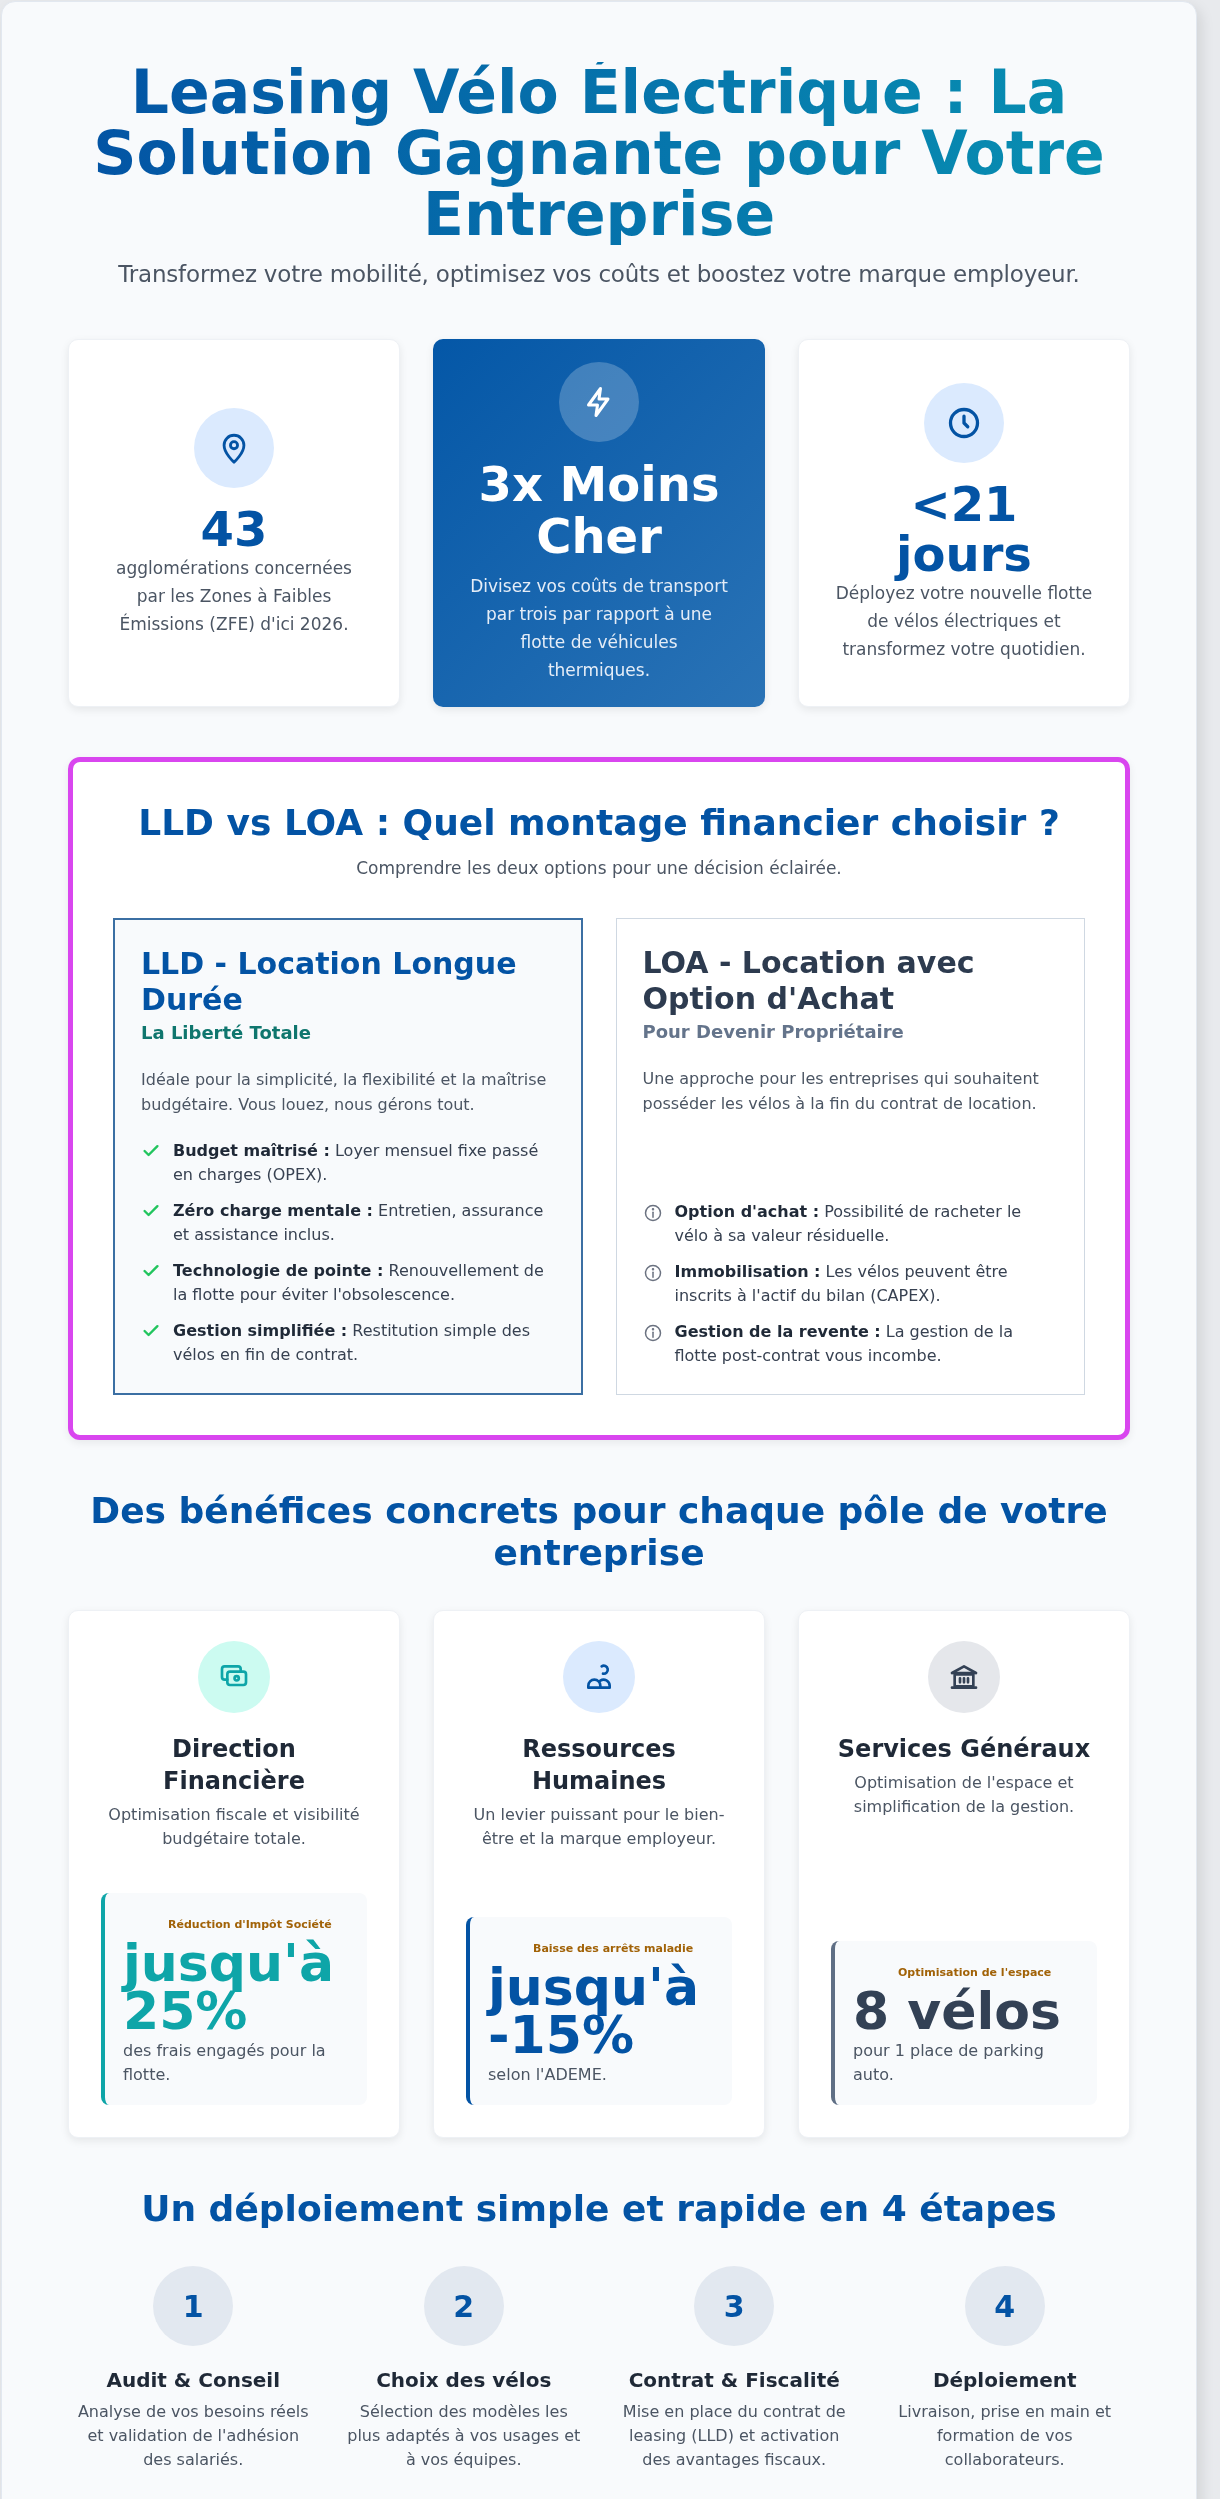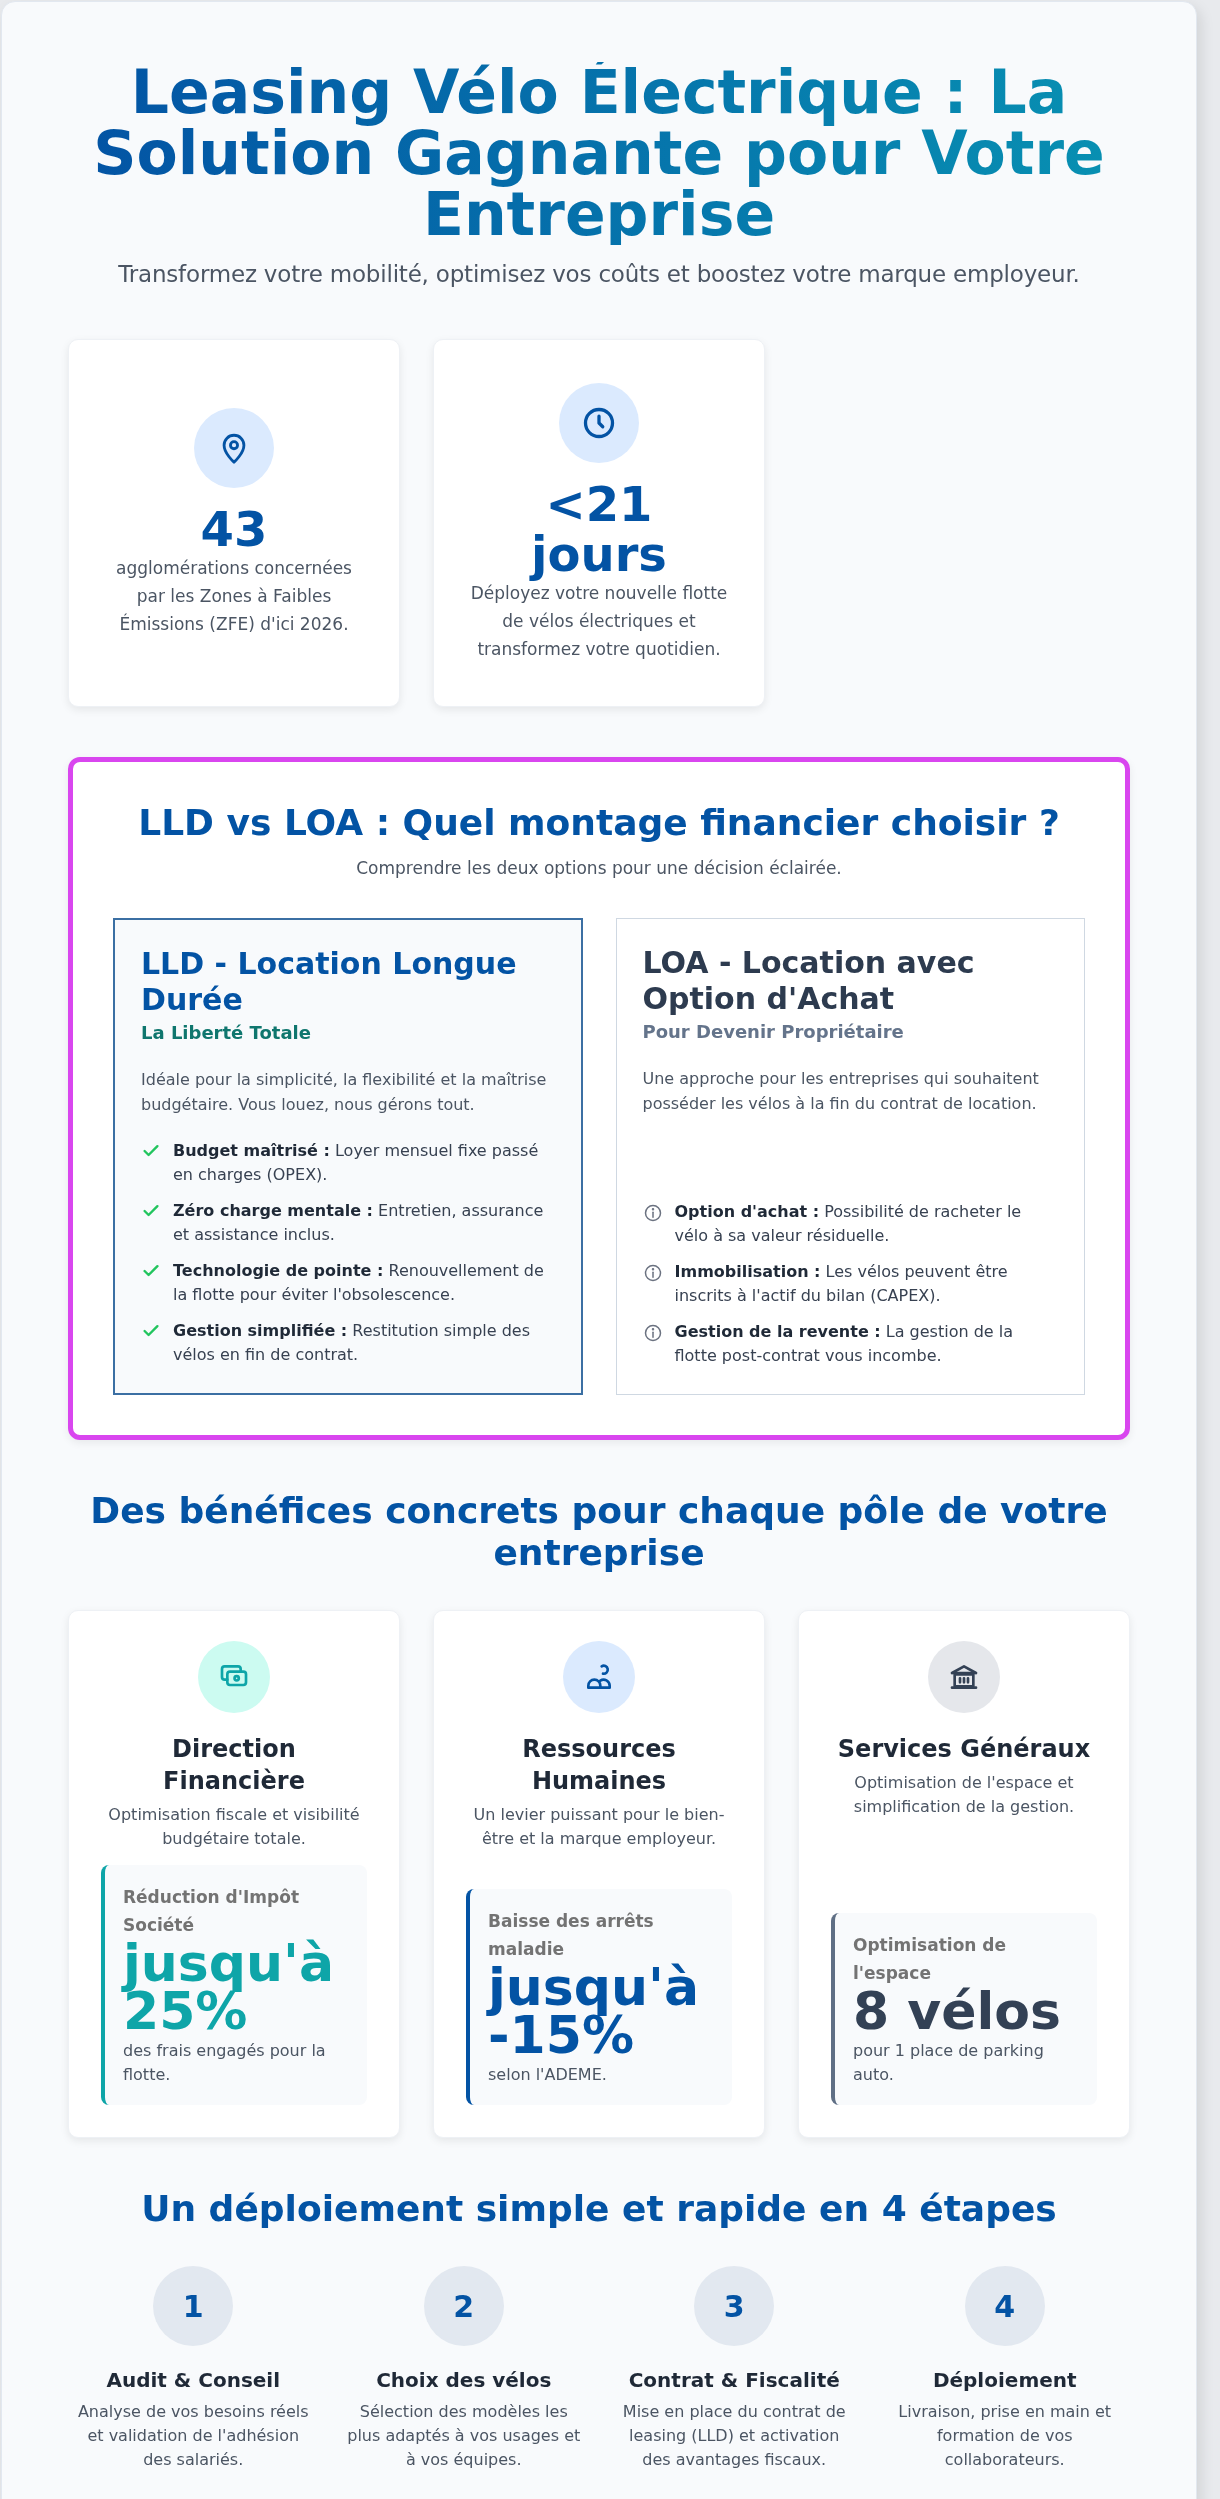--- a/index.html
+++ b/index.html
@@ -165,21 +165,21 @@
   .benefit-desc { font-size: 16px; color: #4b5563; line-height: 24px; margin-top: 6px; }
   .kpi {
     margin-top: auto;
     width: 100%;
     background: #f8fafc;
     border-radius: 8px;
     border-left: 4px solid;
     text-align: left;
     padding: 18px 18px 18px 18px;
   }
-  .kpi-label { font-size: 17px; font-weight: bold; color: #737373; line-height: 28px; }
+  .kpi-label { font-size: 11px; font-weight: bold; color: #a16207; line-height: 28px; margin-left: 45px; }
   .kpi-value { font-size: 52px; font-weight: bold; line-height: 48px; }
   .kpi-note { font-size: 16px; color: #4b5563; line-height: 24px; margin-top: 4px; }
 
   
   .steps-title { margin-top: 50px; }
   .steps {
     display: grid;
     grid-template-columns: repeat(4, 1fr);
     gap: 20px;
     margin-top: 36px;
@@ -211,20 +211,29 @@
       <div class="icon-circle">
         <svg width="34" height="34" viewBox="0 0 24 24" fill="none" stroke="#0353a4" stroke-width="2" stroke-linecap="round" stroke-linejoin="round">
             <path d="M12 22s7-6.2 7-12a7 7 0 0 0-14 0c0 5.8 7 12 7 12z"></path>
             <circle cx="12" cy="10" r="2.5"></circle>
           </svg>
       </div>
       <div class="stat-value">43</div>
       <p class="stat-desc">agglomérations concernées par les Zones à Faibles Émissions (ZFE) d'ici 2026.</p>
     </div>
 
+    <div class="stat-card highlight">
+      <div class="icon-circle">
+        <svg width="36" height="36" viewBox="0 0 24 24" fill="none" stroke="#ffffff" stroke-width="2" stroke-linecap="round" stroke-linejoin="round">
+            <path d="M13 3L5 14h6l-1 7 8-11h-6z"></path>
+          </svg>
+      </div>
+      <div class="stat-value">3x Moins Cher</div>
+      <p class="stat-desc">Divisez vos coûts de transport par trois par rapport à une flotte de véhicules thermiques.</p>
+    </div>
 
     <div class="stat-card">
       <div class="icon-circle">
         <svg width="36" height="36" viewBox="0 0 24 24" fill="none" stroke="#0353a4" stroke-width="2.2" stroke-linecap="round" stroke-linejoin="round">
             <circle cx="12" cy="12" r="9"></circle>
             <path d="M12 7.5v4.5l2.5 2.5"></path>
           </svg>
       </div>
       <div class="stat-value">&lt;21 jours</div>
       <p class="stat-desc">Déployez votre nouvelle flotte de vélos électriques et transformez votre quotidien.</p>

